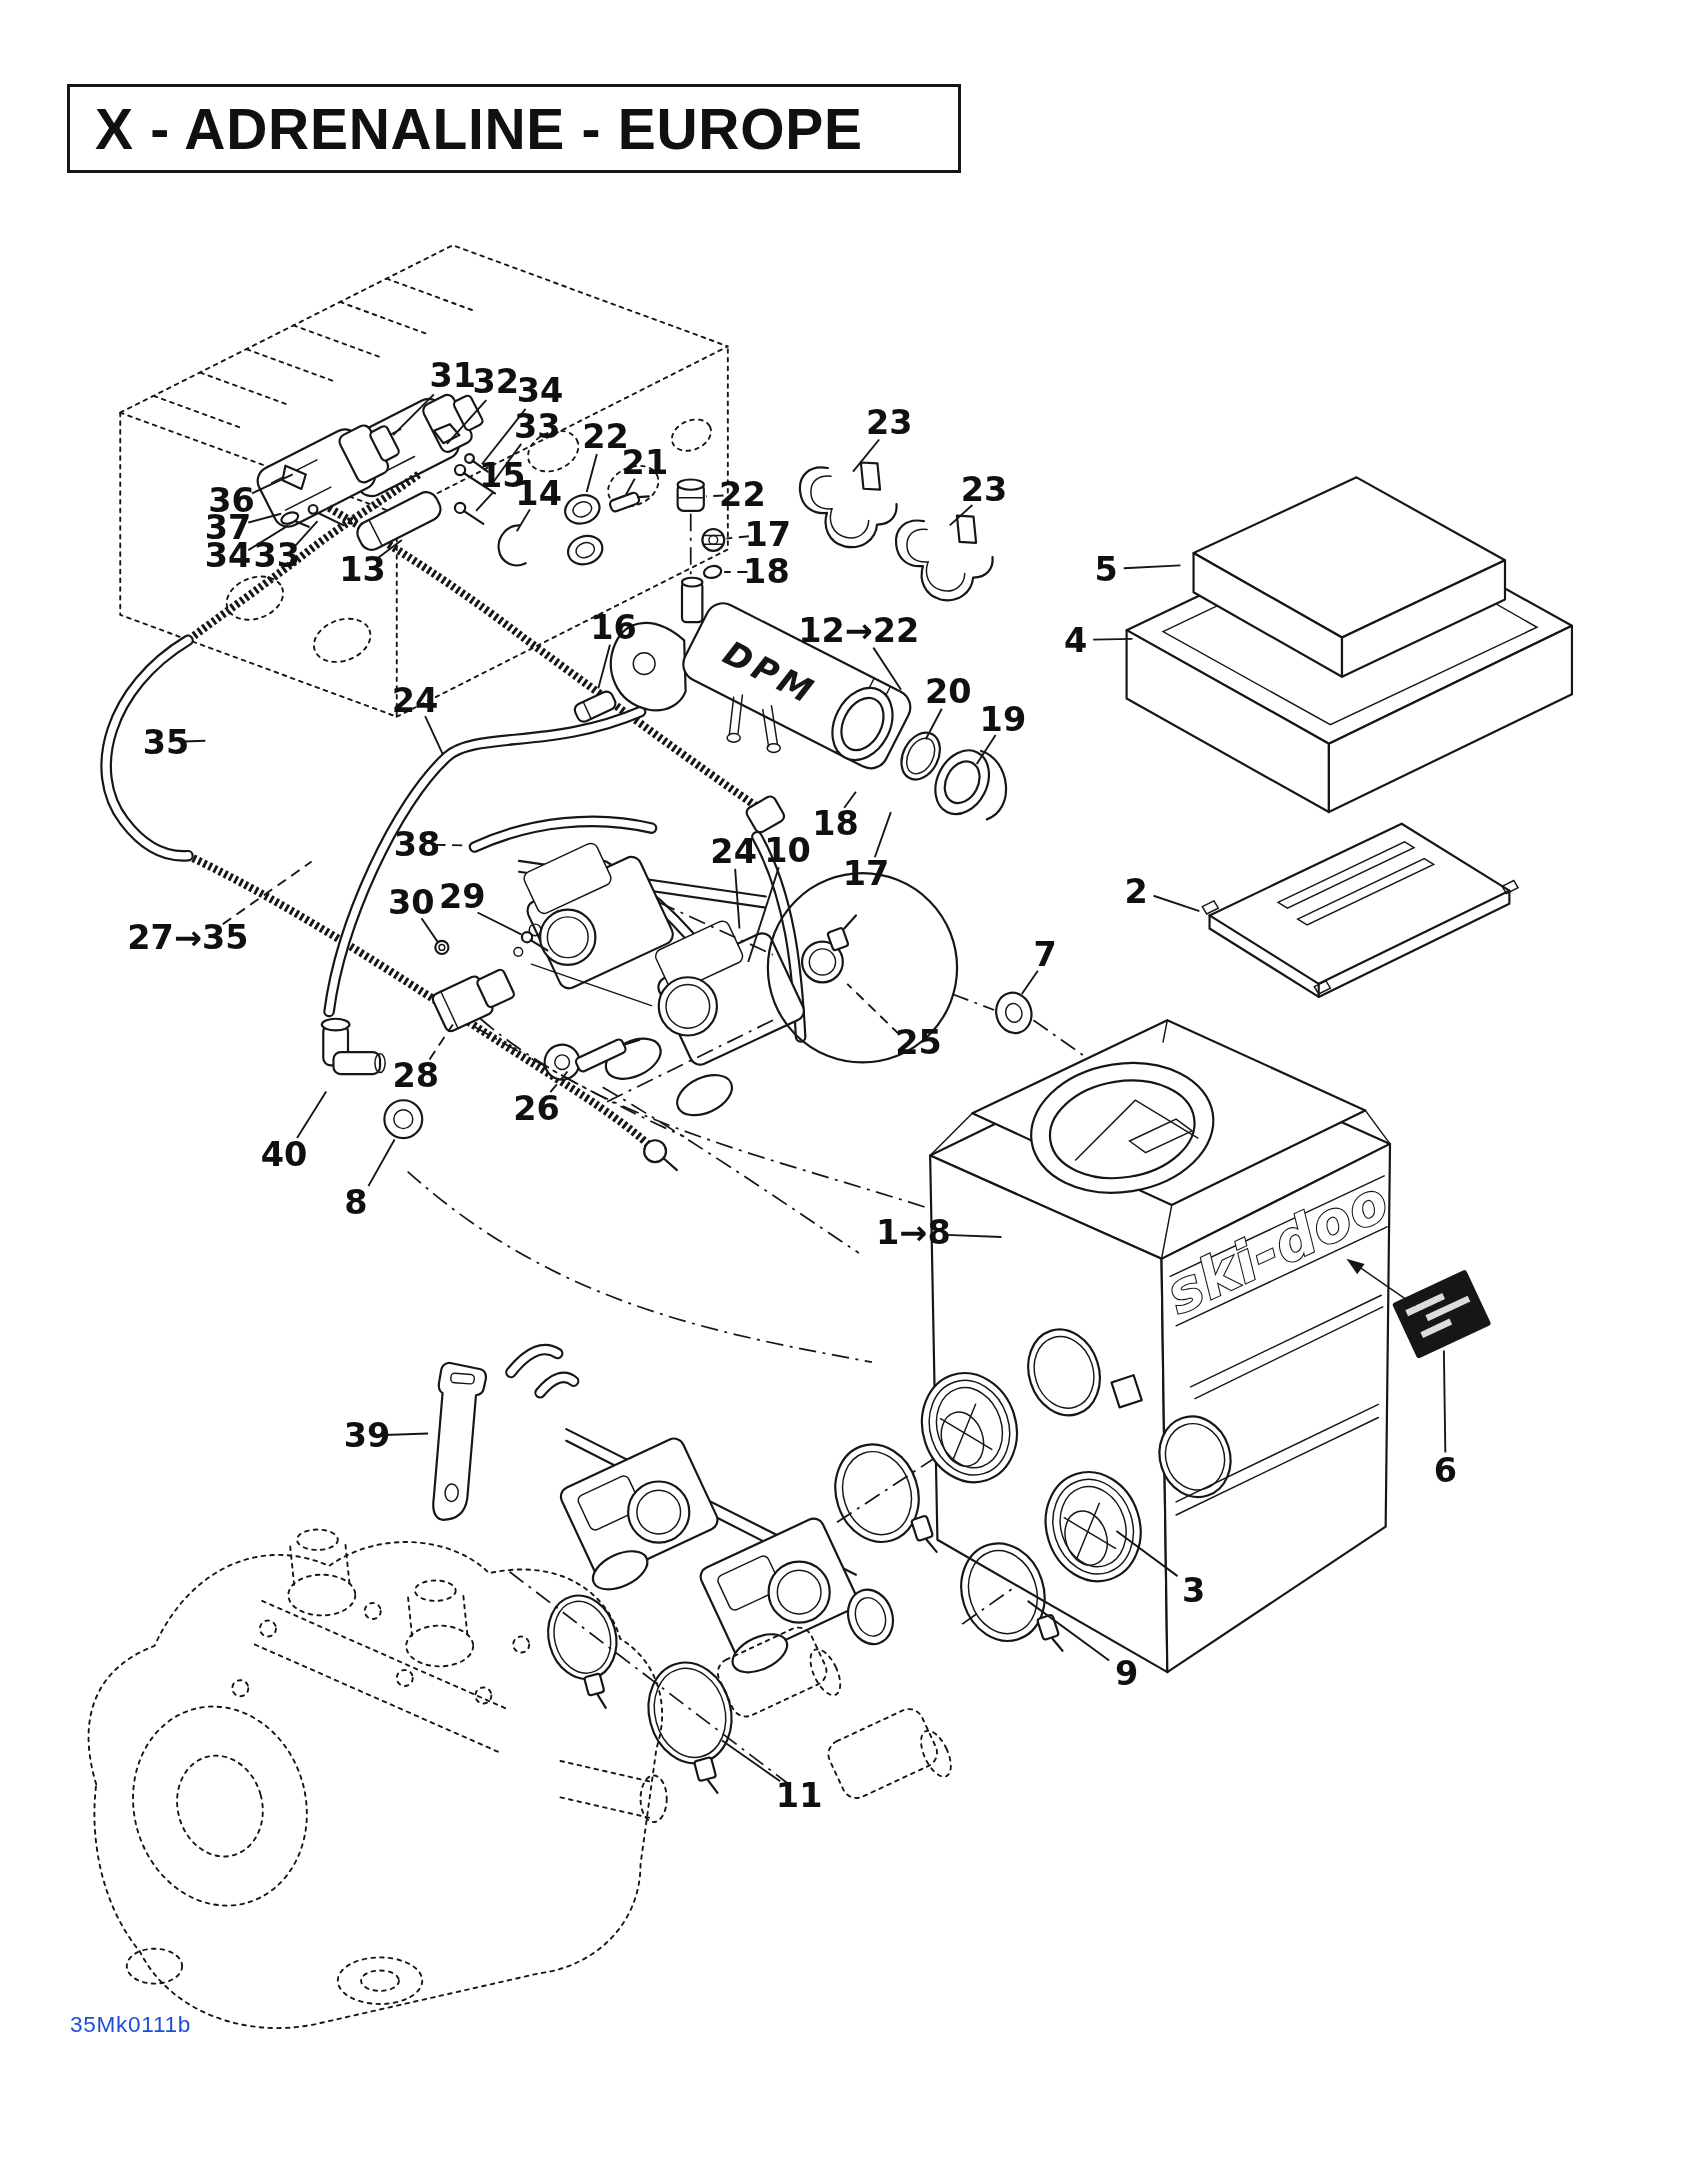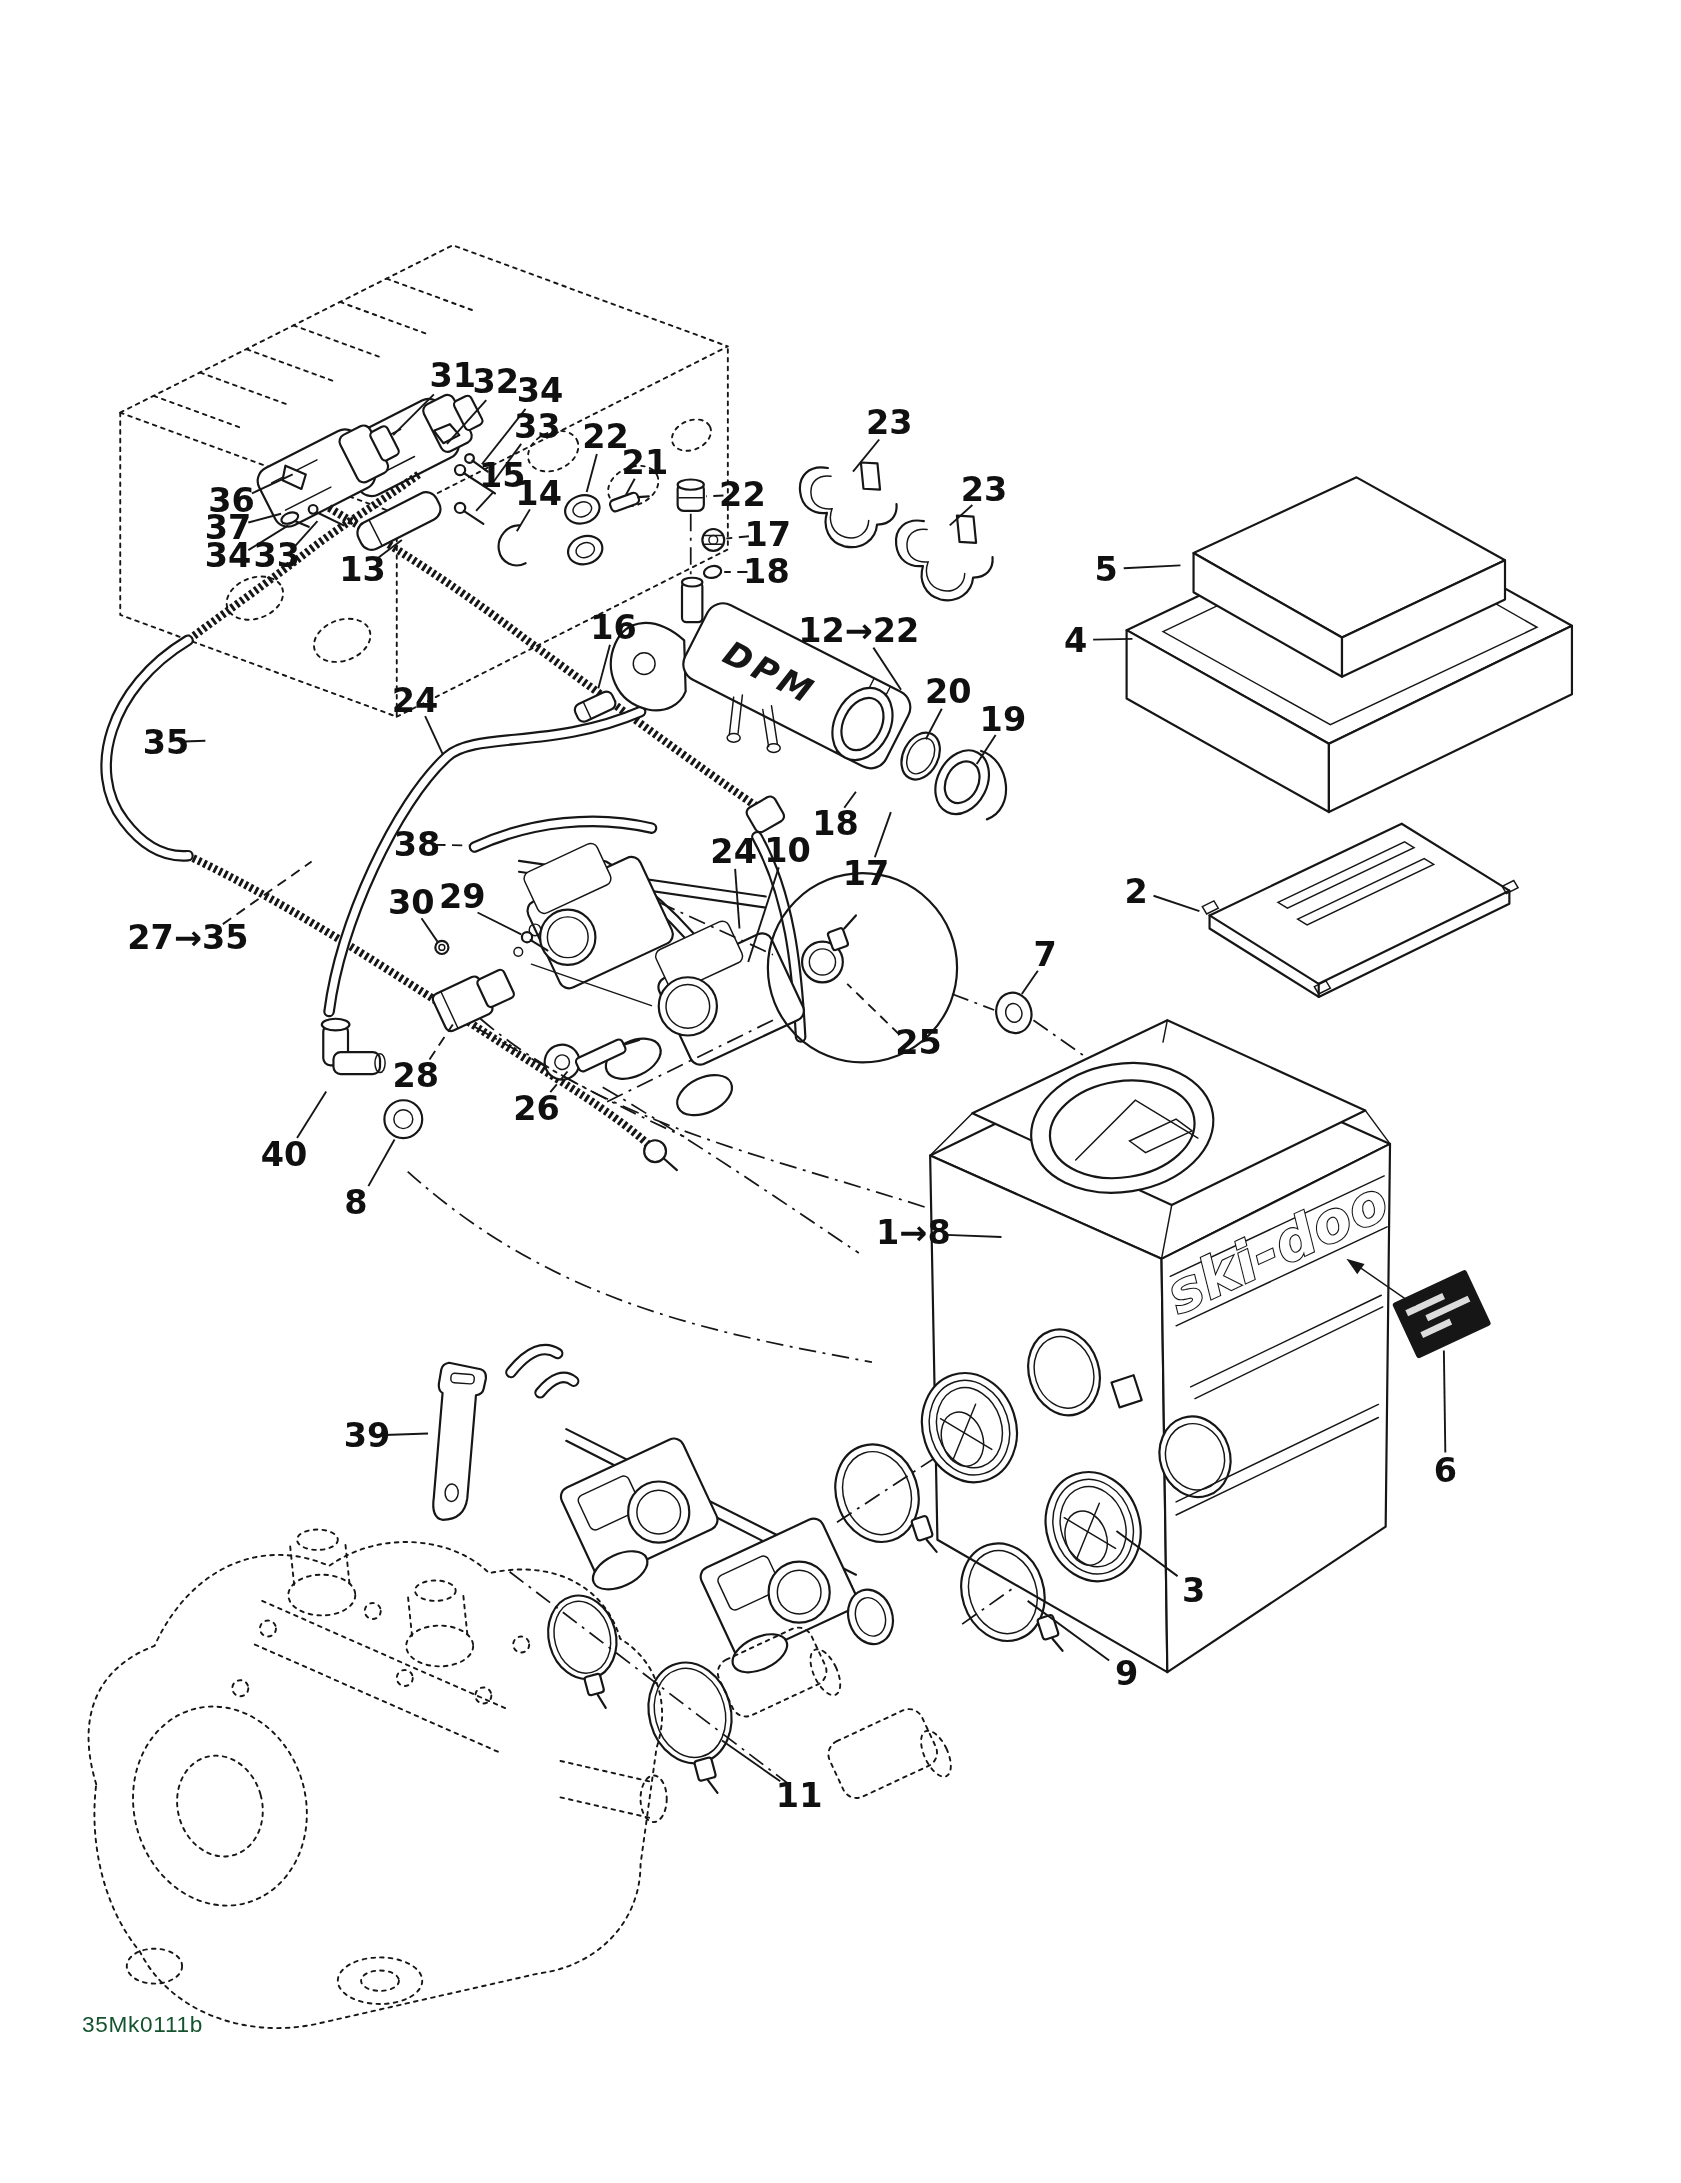--- a/index.html
+++ b/index.html
@@ -1,21 +1,21 @@
 <!DOCTYPE html>
 <html style="font-size:11.6px"><head>
 <meta charset="utf-8">
 <style>
   html,body{margin:0;padding:0;background:#fff;}
   body{width:1682px;height:2183px;position:relative;font-family:"Liberation Sans",sans-serif;}
   .page{position:absolute;left:0;top:0;width:1682px;height:2183px;background:#fff;overflow:hidden;}
   .title-box{position:absolute;left:67px;top:84px;width:894px;height:89px;border:3.6px solid #161616;
              box-sizing:border-box;display:flex;align-items:center;padding-left:25px;background:#fff;}
   .title-box span{font-size:57px;font-weight:bold;letter-spacing:0.7px;color:#101010;white-space:nowrap;}
-  .footer-code{position:absolute;left:82px;top:2012px;font-size:22.6px;color:#14532d;letter-spacing:0.7px;}
+  .footer-code{position:absolute;left:70px;top:2012px;font-size:22.6px;color:#1d4ed8;letter-spacing:0.7px;}
   svg.art{position:absolute;left:0;top:0;}
   .ln{fill:none;stroke:#161616;stroke-width:3;stroke-linecap:round;stroke-linejoin:round;}
   .ln2{fill:none;stroke:#161616;stroke-width:2;stroke-linecap:round;}
   .w{fill:#ffffff;}
   .dot{fill:none;stroke:#161616;stroke-width:2.6;stroke-dasharray:5 7;stroke-linecap:round;stroke-linejoin:round;}
   .dd{fill:none;stroke:#161616;stroke-width:2.4;stroke-dasharray:24 9 4 9;}
   .braid{fill:none;stroke:#161616;stroke-width:11;stroke-dasharray:4 4;}
   .tO{fill:none;stroke:#161616;stroke-width:16;stroke-linecap:round;}
   .tI{fill:none;stroke:#ffffff;stroke-width:10;stroke-linecap:round;}
   .leader{stroke:#161616;stroke-width:2.6;}
@@ -24,20 +24,23 @@
   text.logo{font-family:"DejaVu Sans",sans-serif;font-style:italic;font-weight:bold;font-size:76px;
             fill:#ffffff;stroke:#161616;stroke-width:3px;paint-order:stroke;letter-spacing:2px;text-anchor:middle;}
   text.dpmtxt{font-family:"DejaVu Sans",sans-serif;font-style:italic;font-weight:bold;font-size:46px;
             fill:#161616;letter-spacing:6px;text-anchor:middle;}
 </style>
 </head>
 <body>
 
 <div class="page">
 
+  <div class="title-box">
+    <span>X - ADRENALINE - EUROPE</span>
+  </div>
 
   <svg class="art" width="1682" height="2183" viewBox="0 0 2311 3000" xmlns="http://www.w3.org/2000/svg">
 
     <g>
       <path class="dot" d="M165,567 L622,337 L1000,476 L545,706 Z"></path>
       <path class="dot" d="M165,567 L165,845 L545,985 L545,706"></path>
       <path class="dot" d="M545,985 L1000,755 L1000,476"></path>
       <path class="dot" d="M211,544 l120,44"></path>
         <path class="dot" d="M275,512 l120,44"></path>
       <path class="dot" d="M339,480 l120,44"></path>

